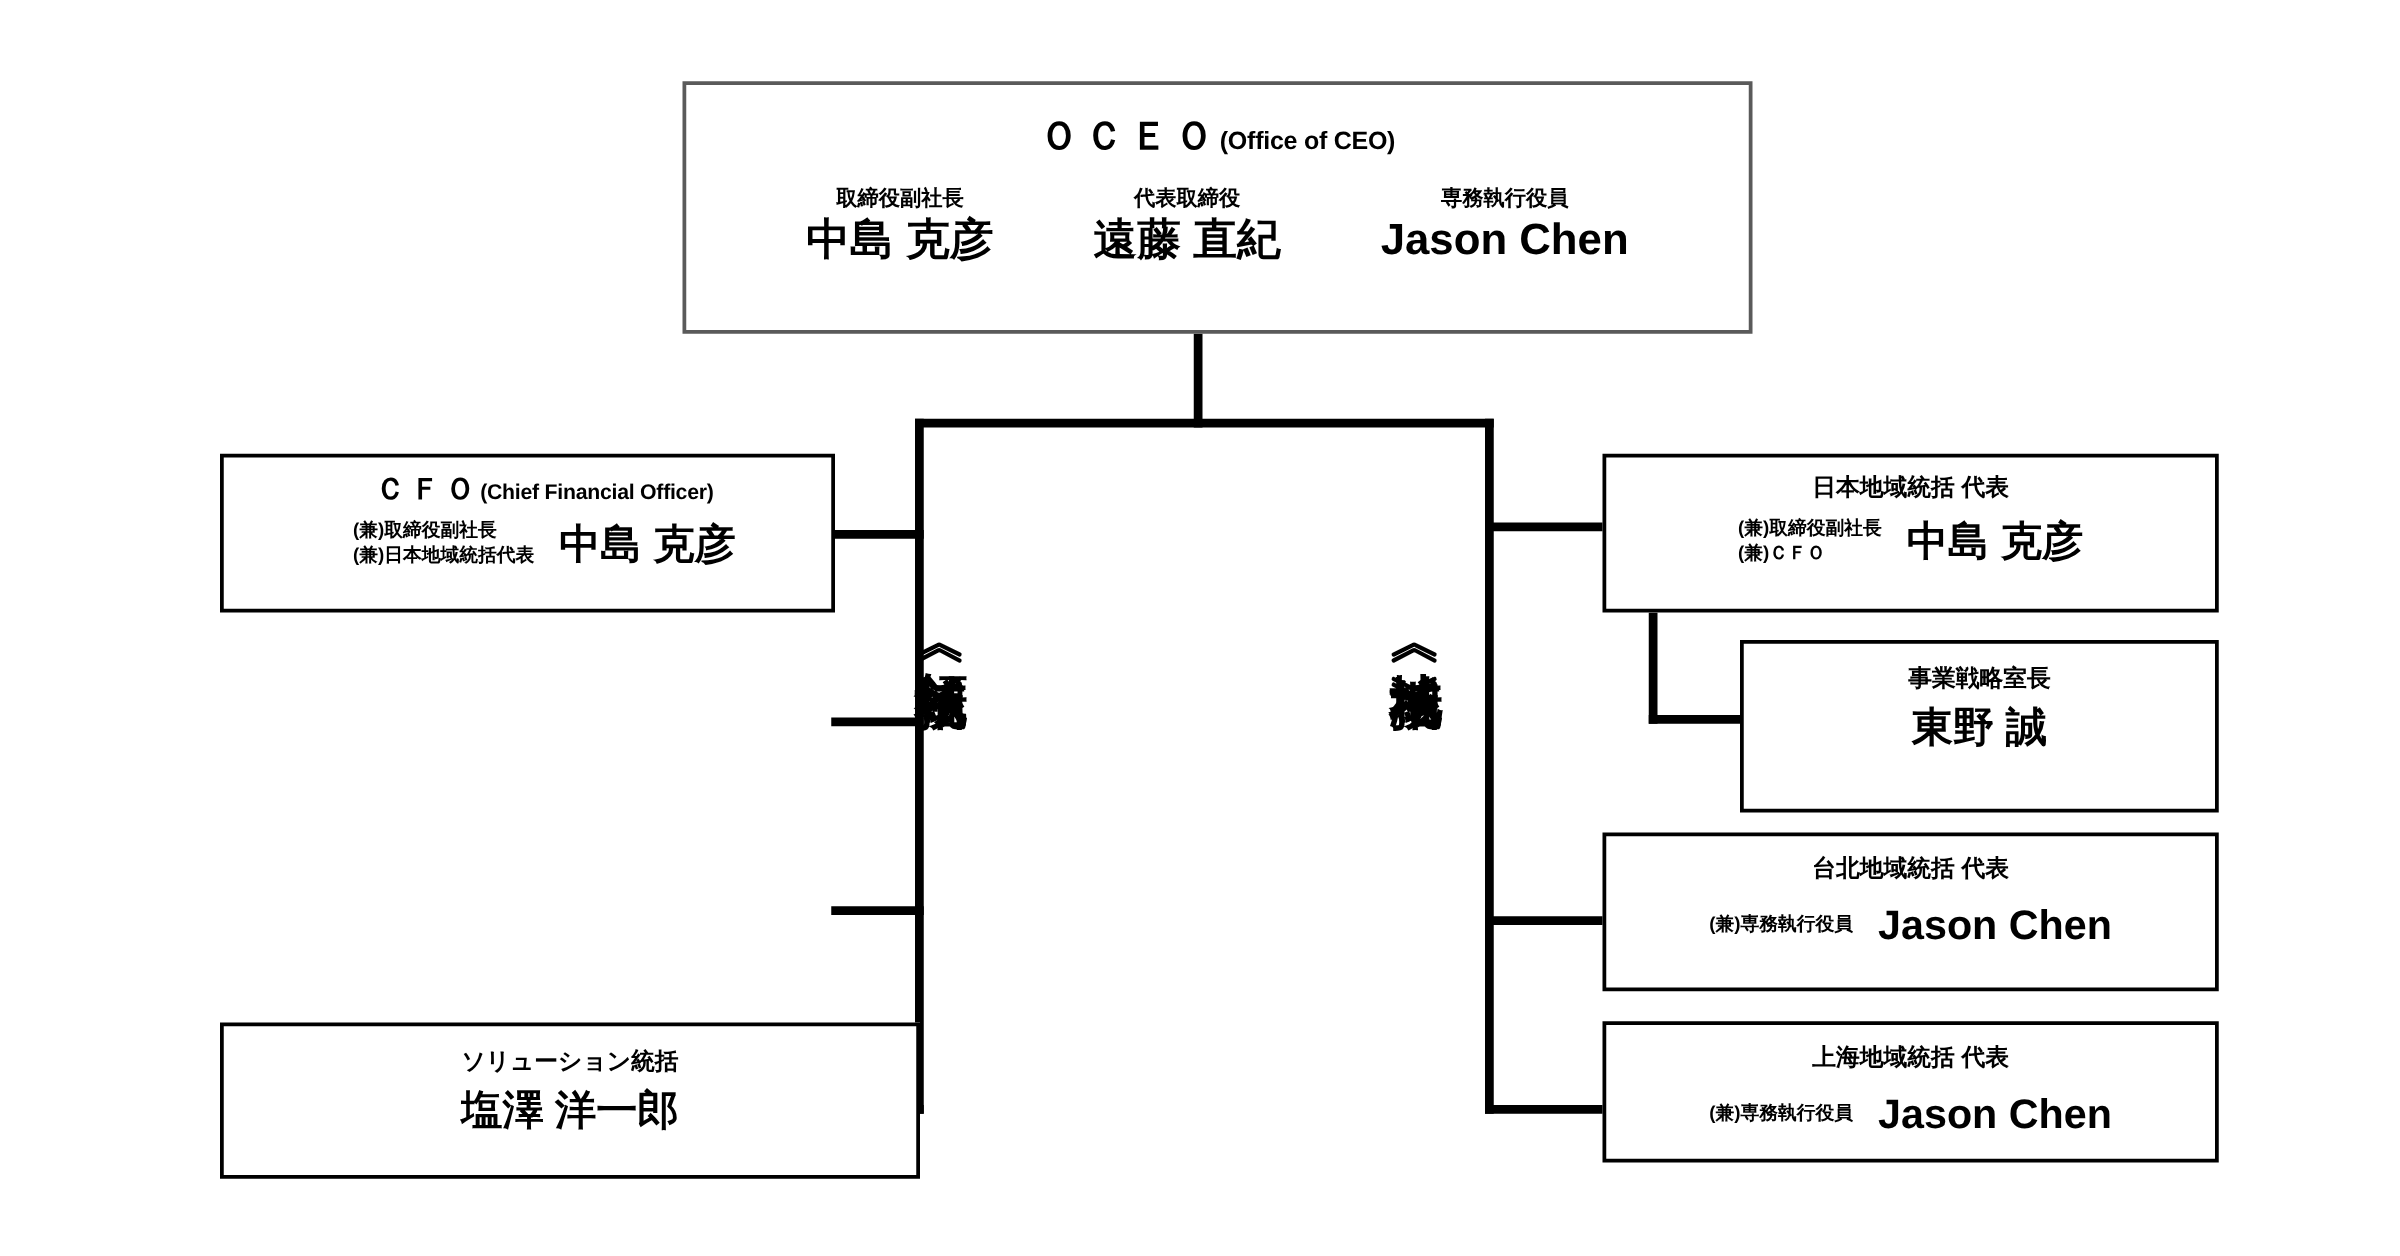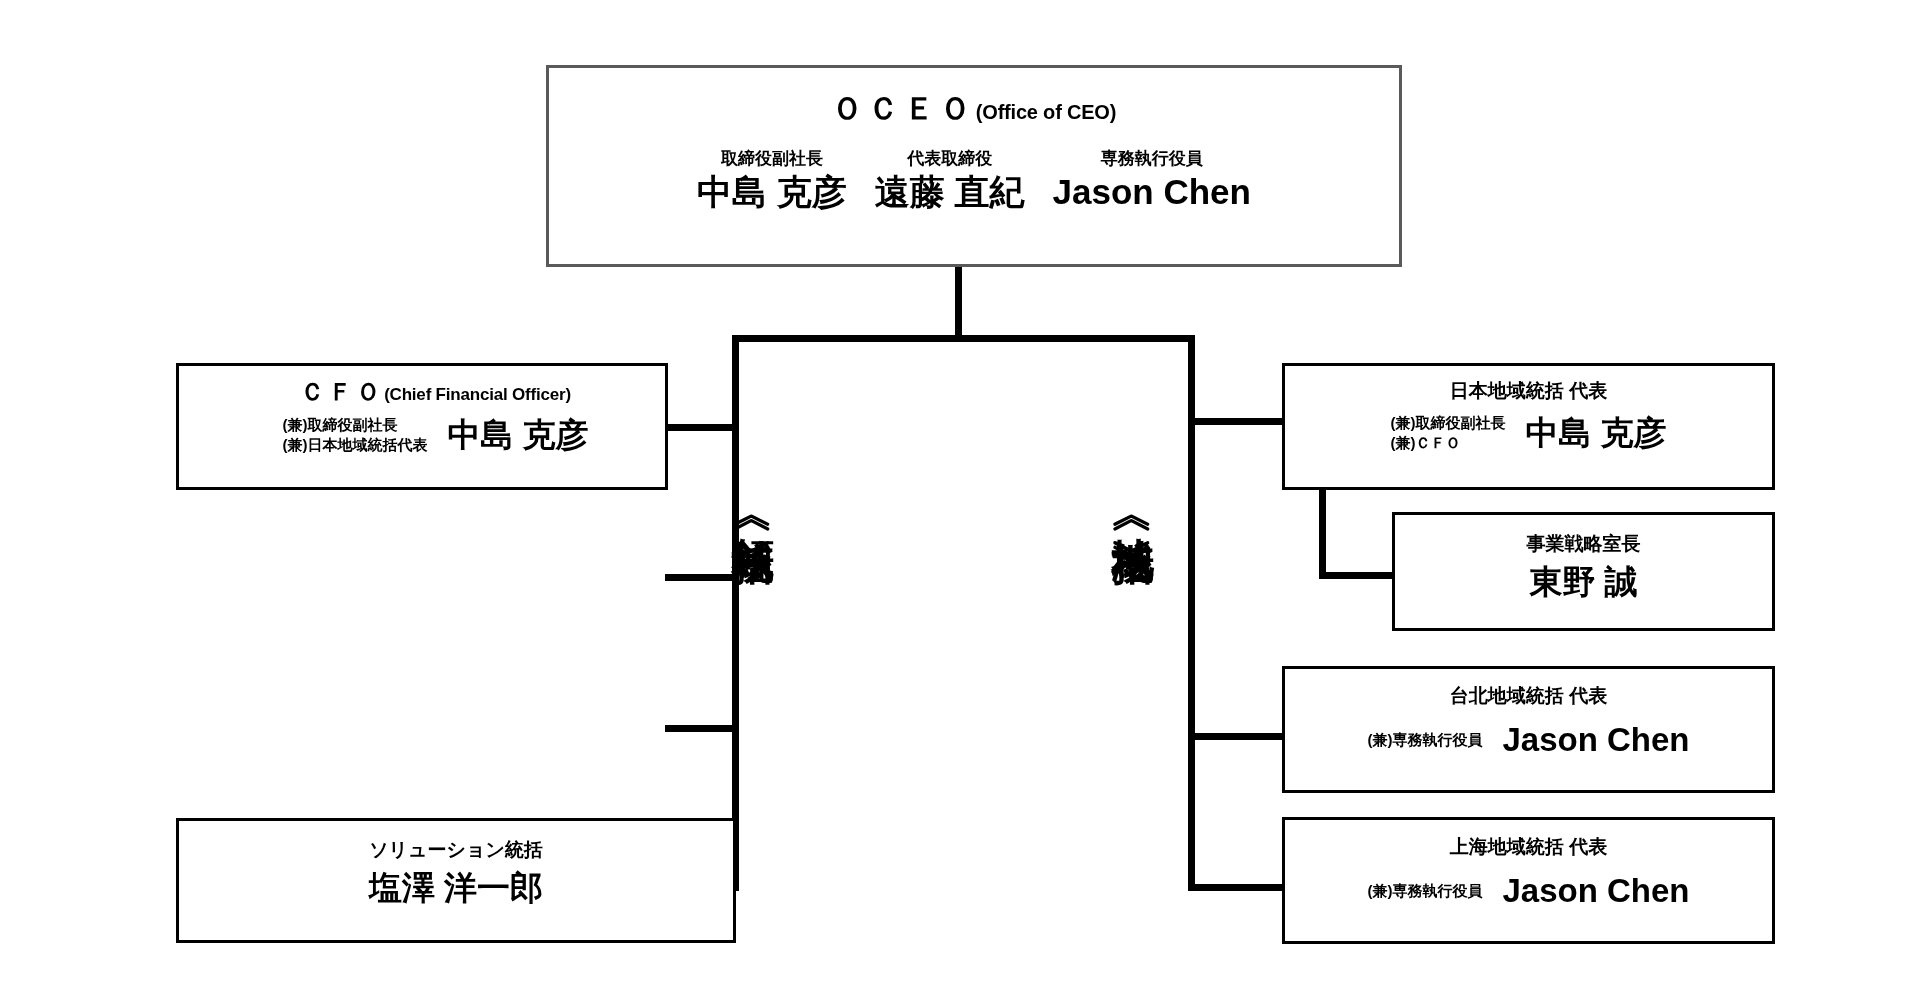--- a/index.html
+++ b/index.html
@@ -52,21 +52,21 @@
     font-weight: 700;
     letter-spacing: -0.2px;
     text-align: right;
   }
   .oceo-people {
     margin-top: 18px;
     display: flex;
     flex-direction: row;
     align-items: flex-end;
     justify-content: center;
-    gap: 28px;
+    gap: 80px;
     width: 100%;
   }
   .person-col {
     display: flex;
     flex-direction: column;
     align-items: center;
   }
   .person-role {
     font-size: 17px;
     font-weight: 700;
@@ -128,23 +128,23 @@
   #box-cfo .unit-body       { margin-top: 8px; }
   #box-cco .unit-title      { margin-top: 14px; }
   #box-cco .unit-body       { margin-top: 10px; }
   #box-corp .unit-title     { margin-top: 18px; }
   #box-corp .unit-body      { margin-top: 8px; }
   #box-solution .unit-title { margin-top: 18px; }
   #box-solution .unit-body  { margin-top: 8px; }
 
   
   #box-japan    { left: 1282px; top: 363px; width: 493px; height: 127px; }
-  #box-strategy { left: 1392px; top: 512px; width: 383px; height: 119px; }
+  #box-strategy { left: 1392px; top: 512px; width: 383px; height: 138px; }
   #box-taipei   { left: 1282px; top: 666px; width: 493px; height: 127px; }
-  #box-shanghai { left: 1282px; top: 817px; width: 493px; height: 127px; }
+  #box-shanghai { left: 1282px; top: 817px; width: 493px; height: 113px; }
 
   #box-japan .unit-title     { margin-top: 14px; }
   #box-japan .unit-body      { margin-top: 10px; }
   #box-strategy .unit-title  { margin-top: 18px; }
   #box-strategy .unit-body   { margin-top: 8px; }
   #box-taipei .unit-title    { margin-top: 16px; text-align: right; }
   #box-taipei .unit-body     { margin-top: 14px; }
   #box-shanghai .unit-title  { margin-top: 16px; }
   #box-shanghai .unit-body   { margin-top: 14px; }
 

